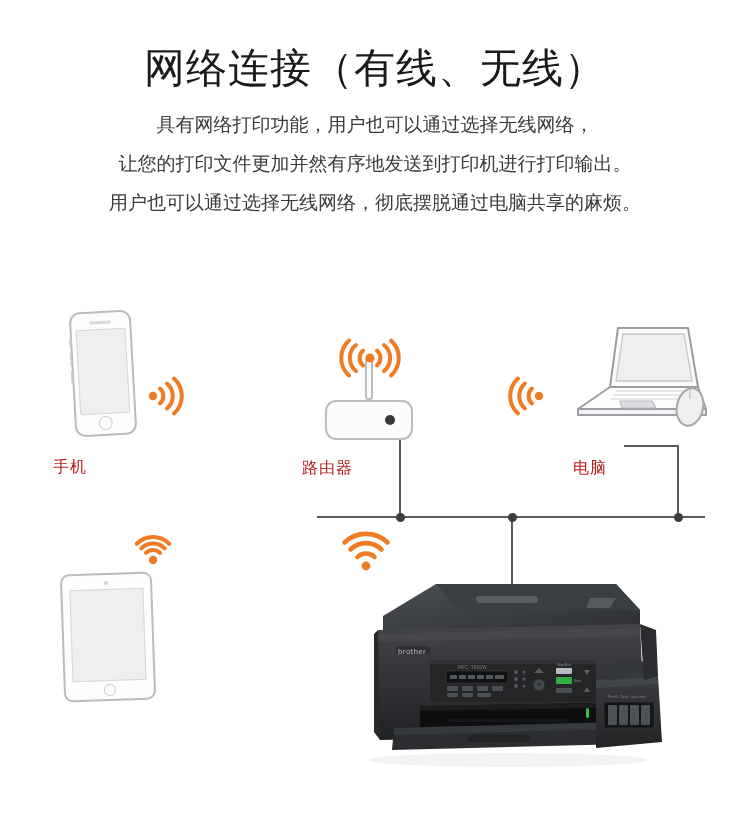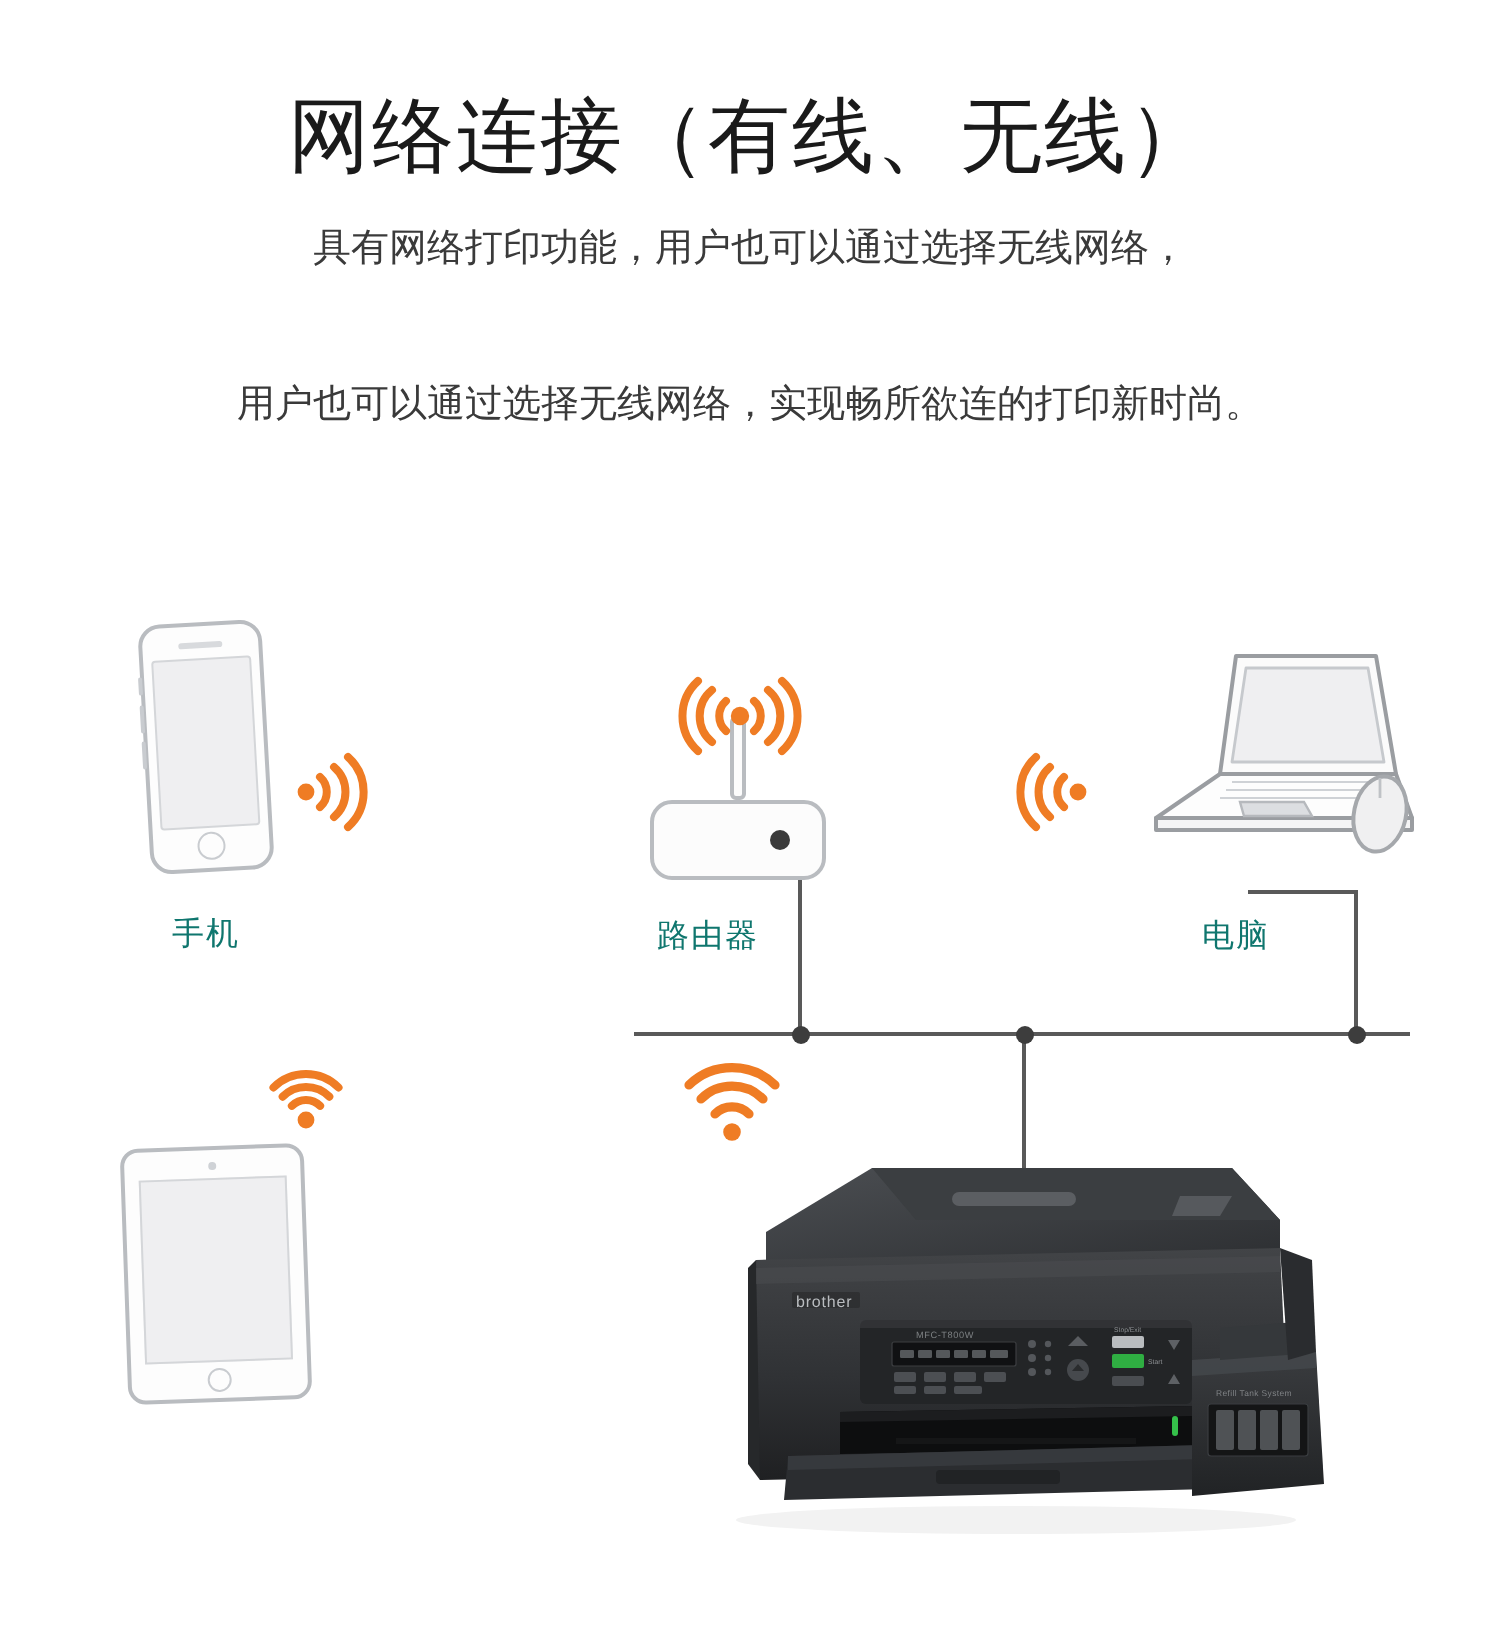--- a/index.html
+++ b/index.html
@@ -29,22 +29,21 @@
     white-space:nowrap;
   }
   .desc.l1{top:113px;}
   .desc.l2{top:152px;}
   .desc.l3{top:191px;}
 
   
   .node{position:absolute;}
   .caption{
     position:absolute;
-    text-align:center;
-    font-size:16px;color:#0f766e;
+    font-size:16px;color:#b91c1c;
     white-space:nowrap;
     letter-spacing:1px;
   }
 
   
   .wire{position:absolute;background:#595959;}
   .wire.h{height:2px;}
   .wire.v{width:2px;}
   .dot{
     position:absolute;width:9px;height:9px;border-radius:50%;
@@ -127,21 +126,22 @@
   
   .lap svg{display:block;overflow:visible;}
 </style>
 </head>
 <body>
 
 <div id="stage">
 
   <div class="title">网络连接（有线、无线）</div>
   <div class="desc l1">具有网络打印功能，用户也可以通过选择无线网络，</div>
-  <div class="desc l3">用户也可以通过选择无线网络，实现畅所欲连的打印新时尚。</div>
+  <div class="desc l2">让您的打印文件更加并然有序地发送到打印机进行打印输出。</div>
+  <div class="desc l3">用户也可以通过选择无线网络，彻底摆脱通过电脑共享的麻烦。</div>
 
   <div class="wire h" style="left:317px;top:516px;width:388px;"></div>
 
   <div class="wire v" style="left:399px;top:434px;height:84px;"></div>
   <div class="dot" style="left:396px;top:513px;"></div>
 
   <div class="wire v" style="left:511px;top:516px;height:68px;"></div>
   <div class="dot" style="left:508px;top:513px;"></div>
 
   <div class="wire h" style="left:624px;top:445px;width:55px;"></div>

